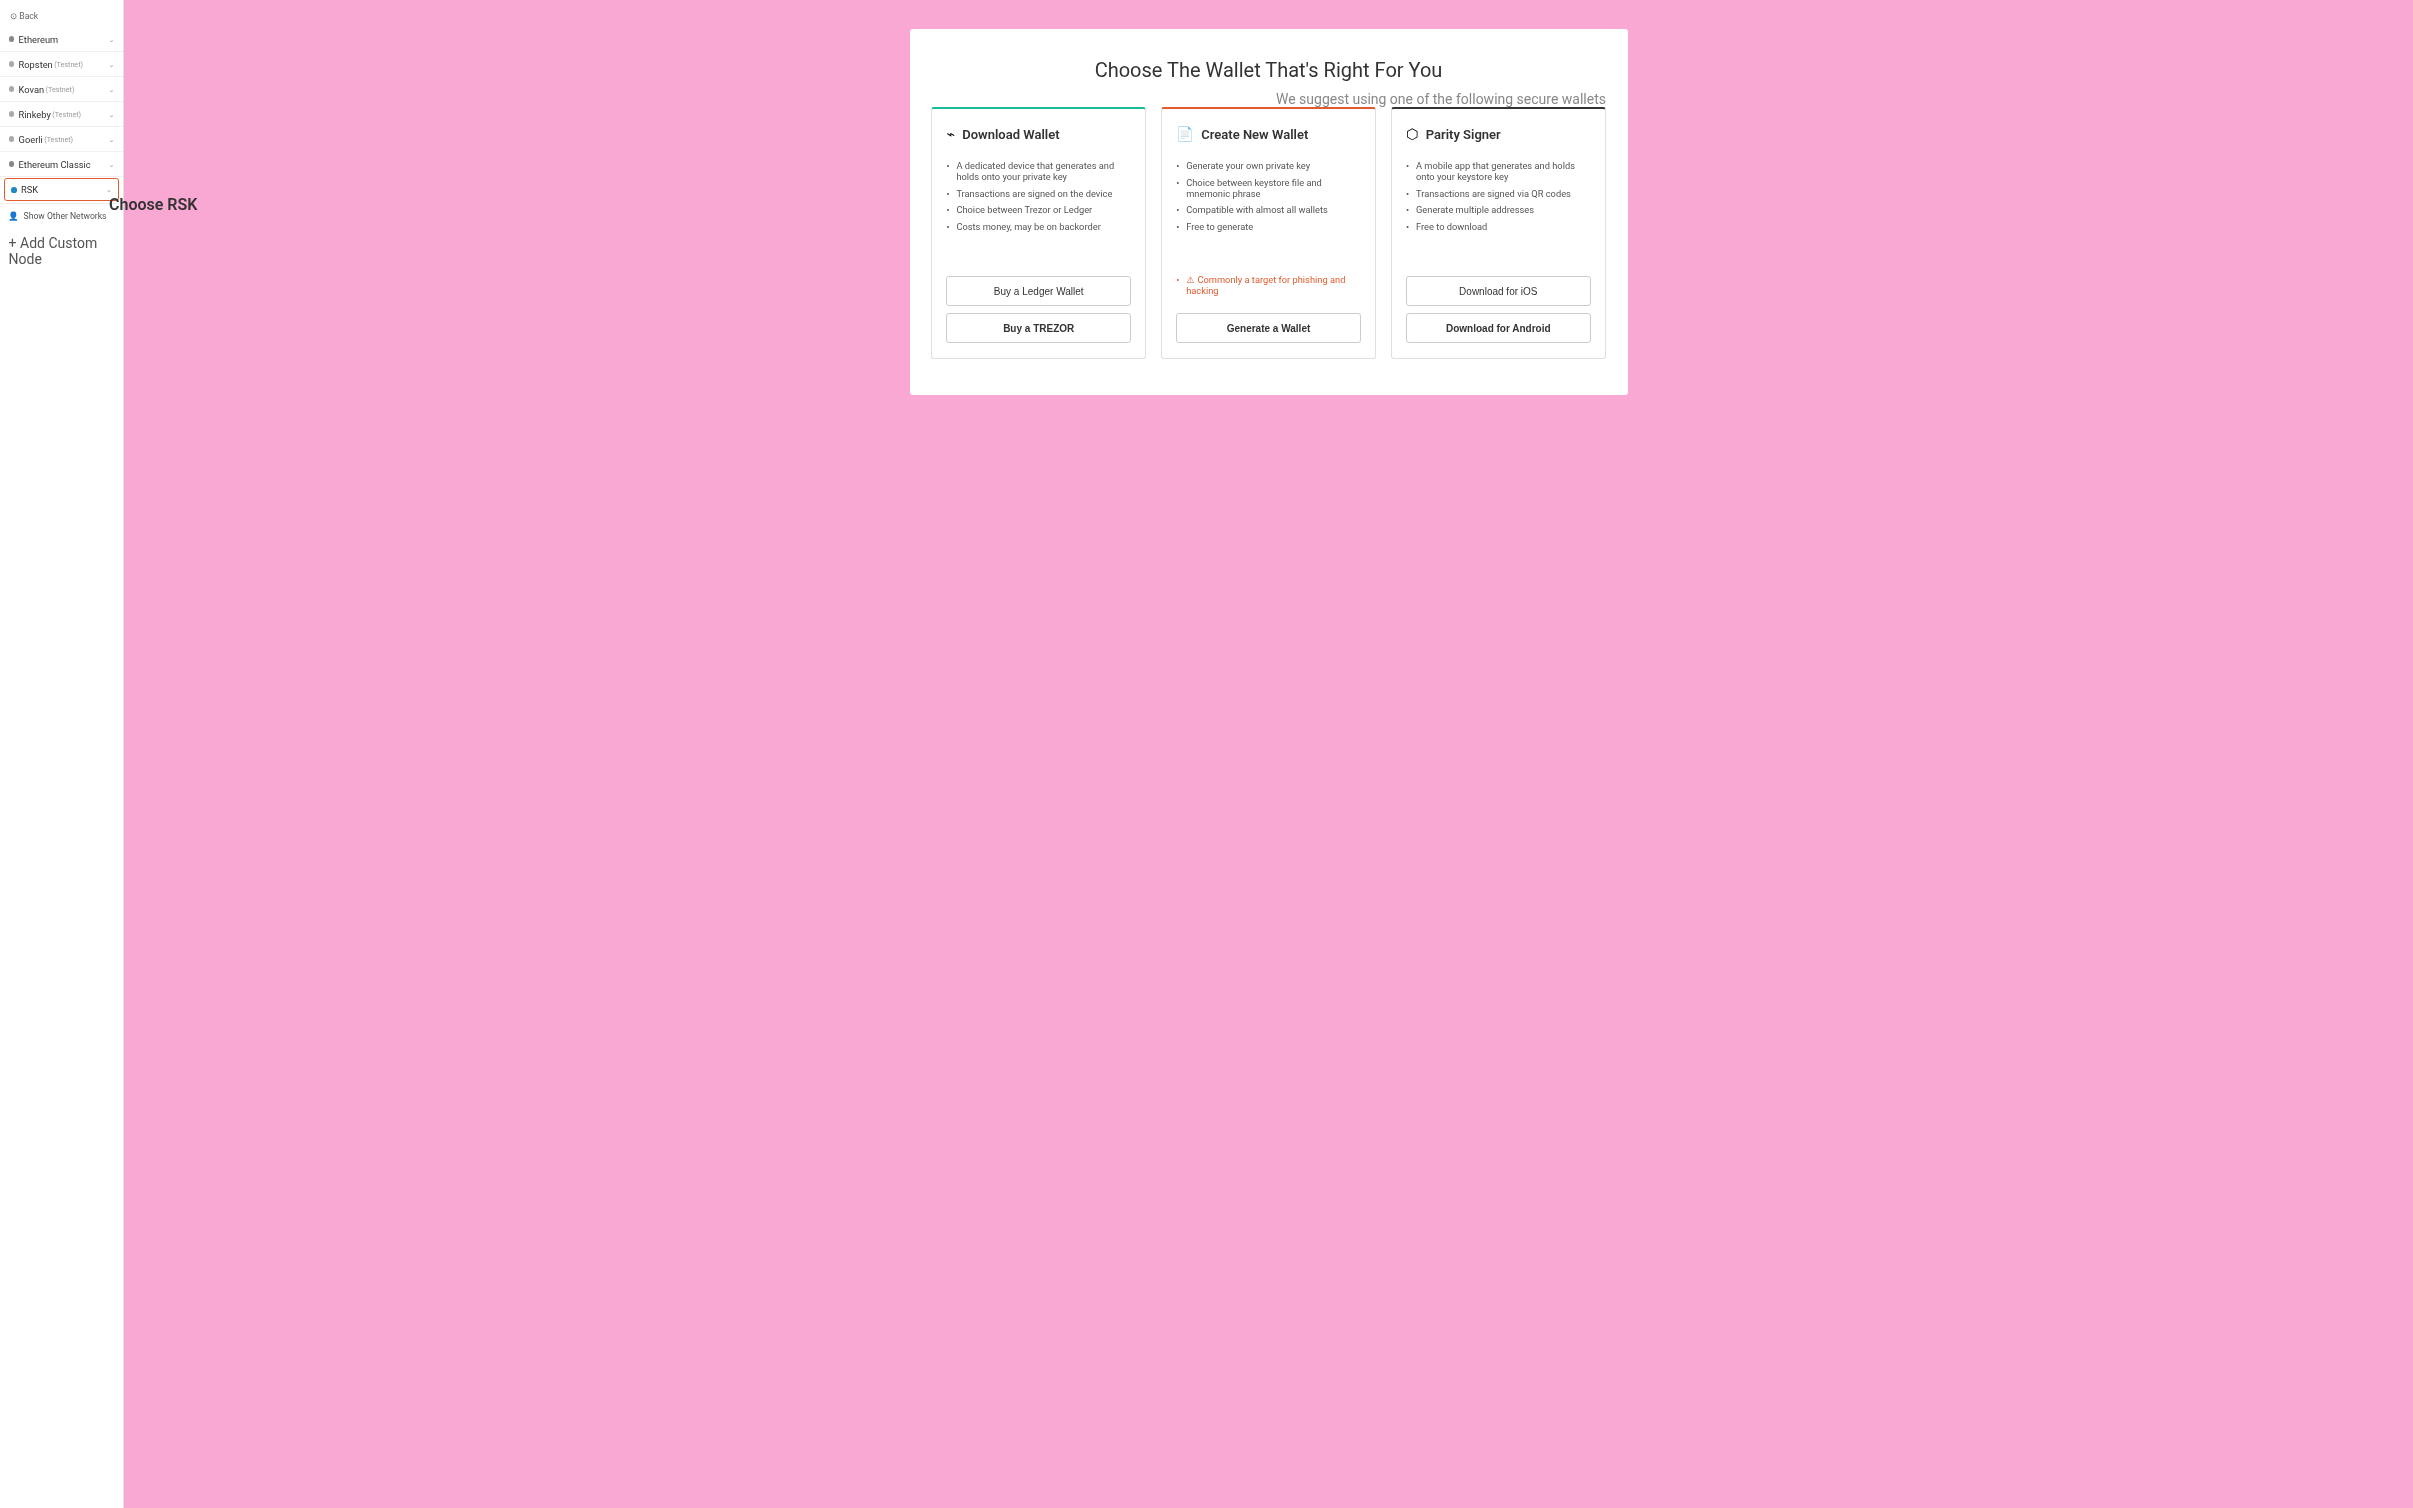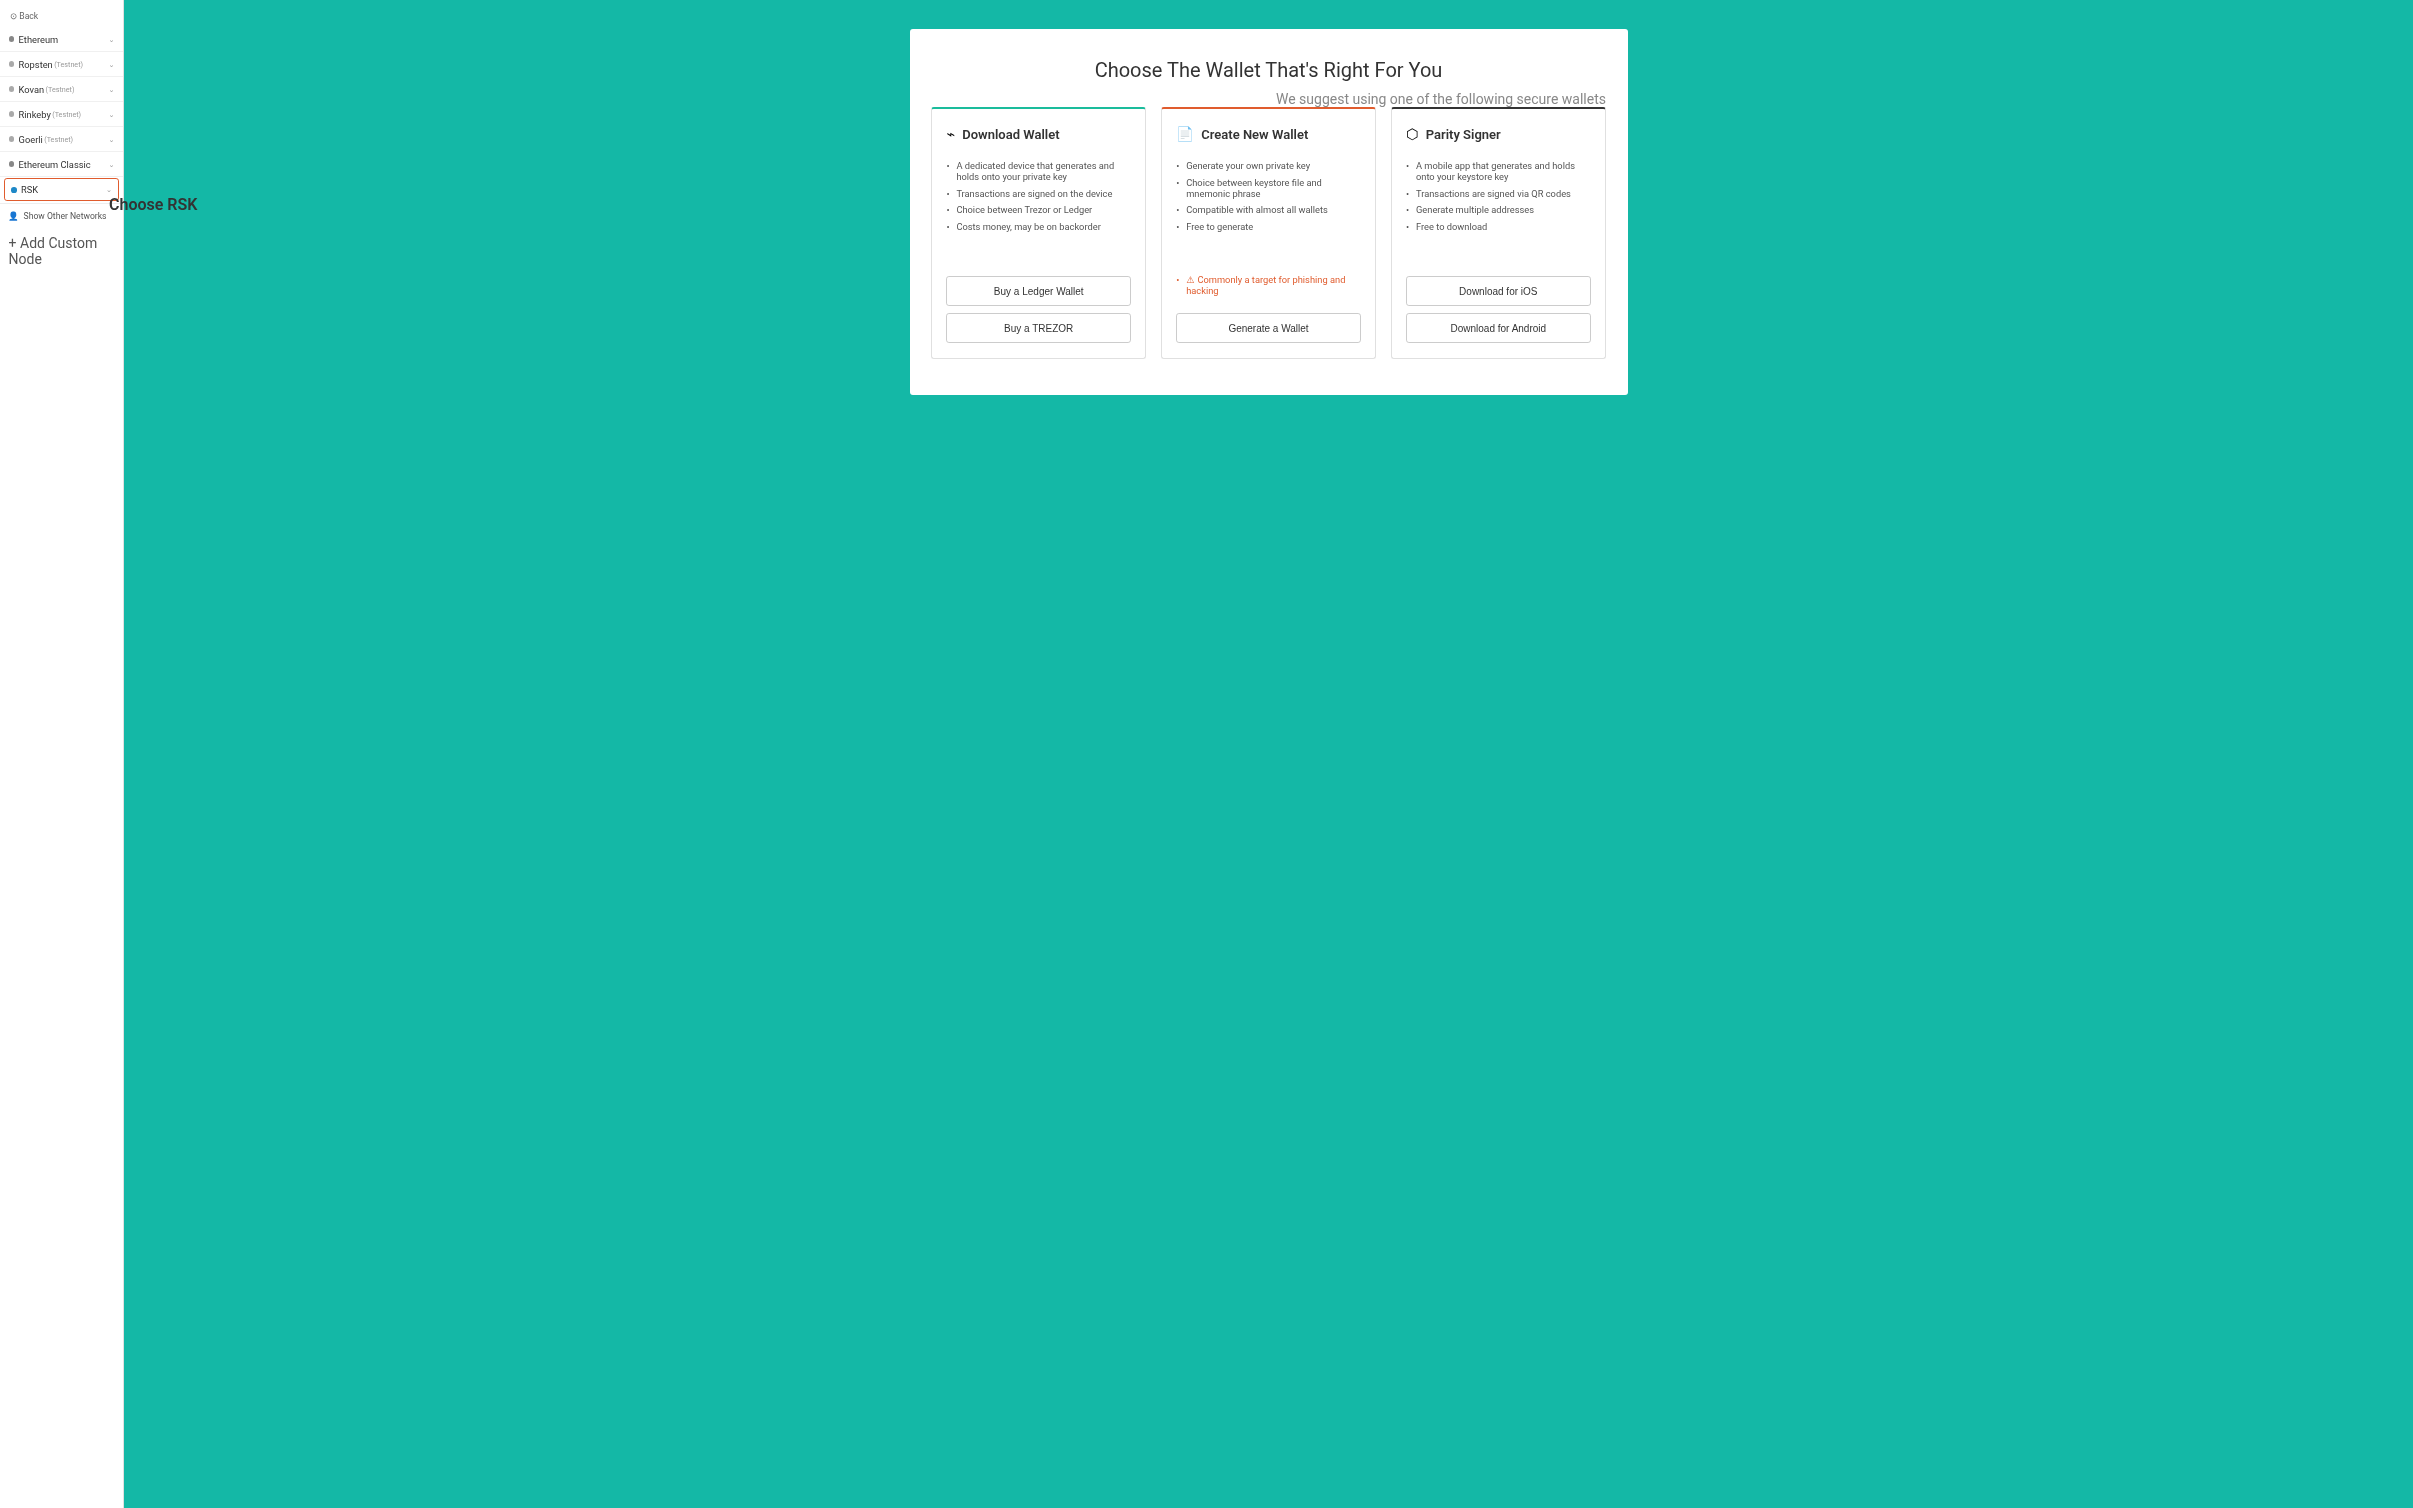--- a/index.html
+++ b/index.html
@@ -112,21 +112,21 @@
       font-size: 16px;
       font-weight: 600;
       color: #333;
       pointer-events: none;
     }
 
     
     .main {
       flex: 1;
       overflow-y: auto;
-      background: #14b8a6;
+      background: #f9a8d4;
       padding: 29px 21.5px;
     }
 
     .wallet-chooser {
       background: #fff;
       border-radius: 2.9px;
       padding: 29px 21.5px 36px;
       max-width: 718px;
       margin: 0 auto;
     }
@@ -233,20 +233,21 @@
       background: #fff;
       font-size: 10px;
       color: #333;
       cursor: pointer;
       text-align: center;
       margin-bottom: 7.2px;
     }
 
     .card-btn:last-child {
       margin-bottom: 0;
+      font-weight: bold;
     }
   </style>
 </head>
 <body>
 
 <div class="sidebar">
   <div class="back-link">⊙ Back</div>
 
   <div id="network-list">
       <div class="network-item">

